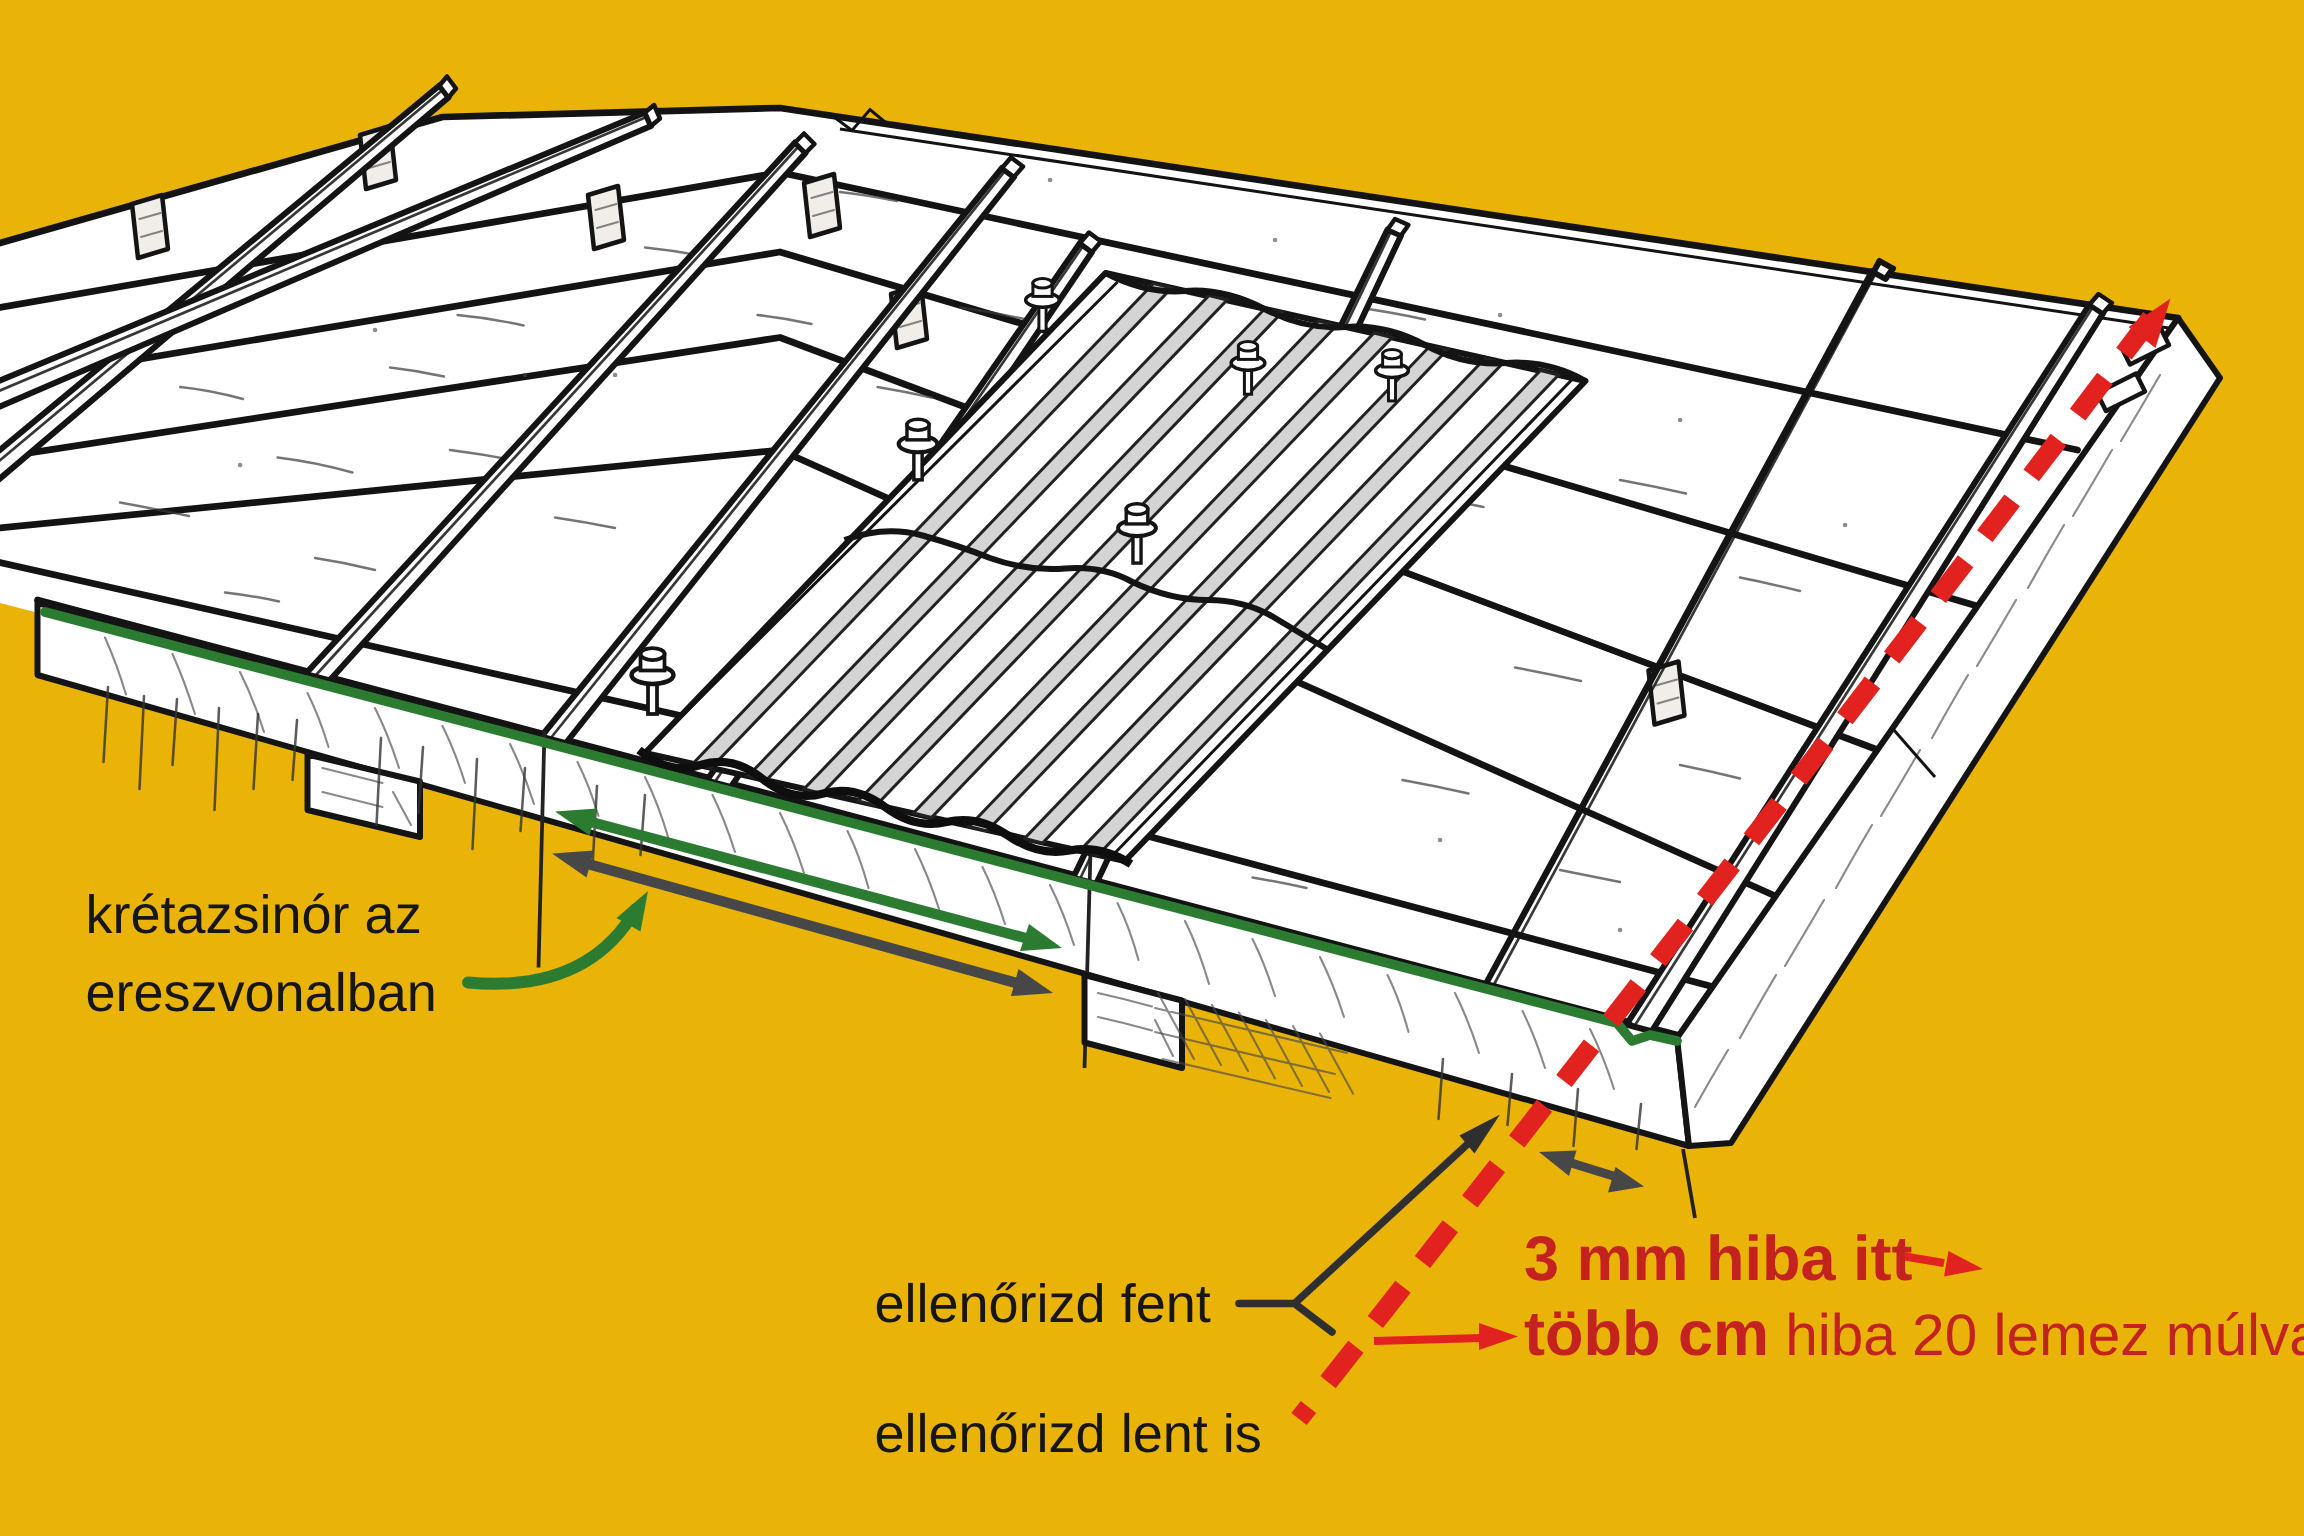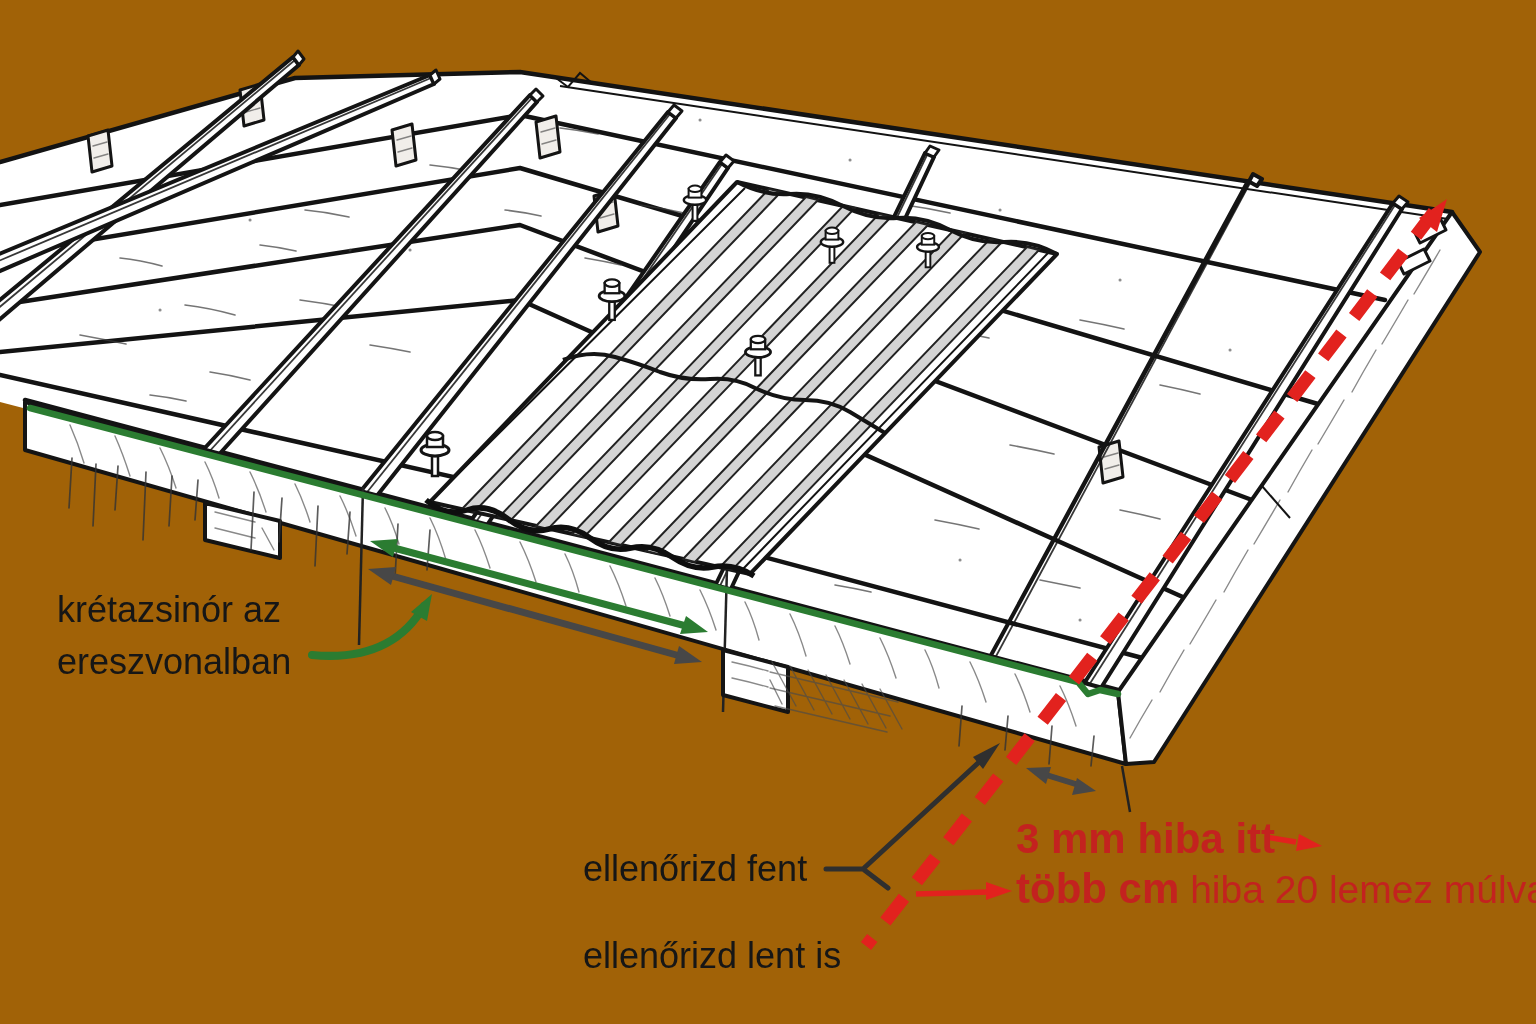--- a/index.html
+++ b/index.html
@@ -1,16 +1,16 @@
 <!DOCTYPE html>
 <html><head>
 <meta charset="utf-8">
 <style>
   html,body{margin:0;padding:0;background:#ffffff;}
-  .stage{position:relative;width:1536px;height:1024px;background:#a16207;overflow:hidden;}
+  .stage{position:relative;width:1536px;height:1024px;background:#eab308;overflow:hidden;}
   svg{display:block;}
   .lbl{font-family:"Liberation Sans",sans-serif;font-size:36px;fill:#161616;}
   .redb{font-family:"Liberation Sans",sans-serif;font-weight:700;font-size:42px;}
   .redr{font-family:"Liberation Sans",sans-serif;font-weight:400;font-size:39px;}
   .grain{stroke:#3a3a3a;stroke-width:1.6;fill:none;opacity:.7;stroke-linecap:round;}
   .grain2{stroke:#4a4a4a;stroke-width:1.4;fill:none;opacity:.65;stroke-linecap:round;}
   .shadowline{stroke:#333;stroke-width:1.7;fill:none;opacity:.8;stroke-linecap:round;}
   .rail{fill:#ffffff;stroke:#141414;stroke-width:4;stroke-linejoin:round;}
   .railcap{fill:#ffffff;stroke:#141414;stroke-width:3;stroke-linejoin:round;}
   .railline{stroke:#141414;stroke-width:1.8;fill:none;opacity:.85;}

